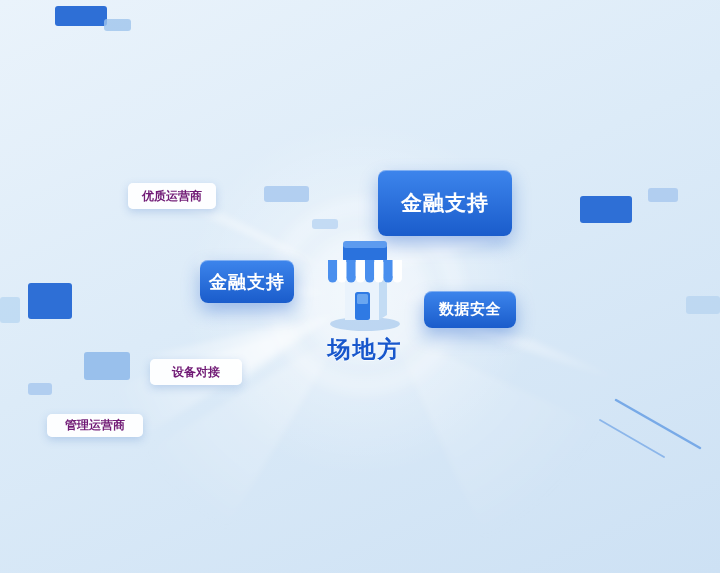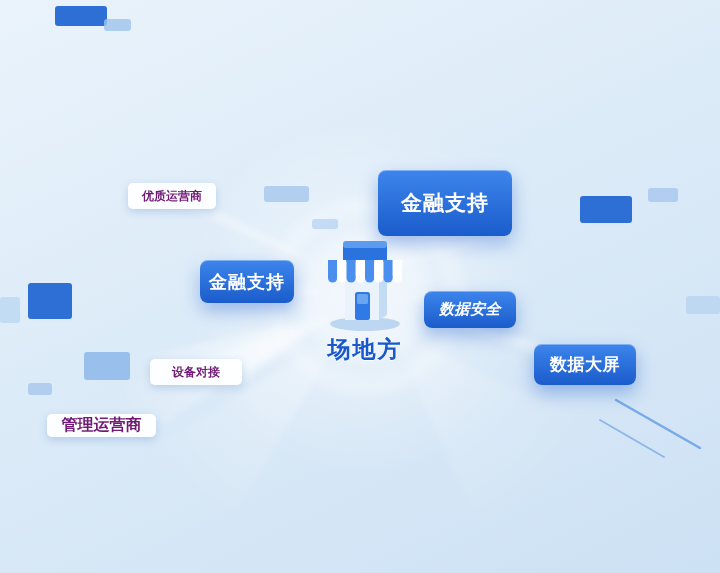--- a/index.html
+++ b/index.html
@@ -22,24 +22,24 @@
     box-shadow:0 8px 18px rgba(26,92,203,.38), inset 0 1px 0 rgba(255,255,255,.35);
   }
   .node.light{
     background:rgba(255,255,255,.93);
     color:#701a75;border-radius:5px;
     box-shadow:0 3px 9px rgba(80,130,200,.28);
   }
   #node-premium {left:128px;top:183px;width:88px; height:26px;font-size:12px;}
   #node-card    {left:378px;top:170px;width:134px;height:66px;font-size:21px;letter-spacing:1px;}
   #node-finance {left:200px;top:260px;width:94px;height:43px;font-size:18px;letter-spacing:1px;}
-  #node-security{left:424px;top:291px;width:92px; height:37px;font-size:15px;letter-spacing:.5px;font-style:italic;}
+  #node-security{left:424px;top:291px;width:92px; height:37px;font-size:15px;letter-spacing:.5px;}
   #node-screen  {left:534px;top:344px;width:102px;height:41px;font-size:17px;letter-spacing:.5px;}
   #node-device  {left:150px;top:359px;width:92px; height:26px;font-size:12px;}
-  #node-manage  {left:47px; top:414px;width:109px; height:23px;font-size:16px;}
+  #node-manage  {left:47px; top:414px;width:96px; height:23px;font-size:12px;}
   .center-wrap{position:absolute;left:305px;top:238px;width:120px;z-index:4;text-align:center;}
   .center-icon{display:block;margin:0 auto;}
   .center-label{
     margin-top:2px;font-size:23px;font-weight:700;color:#1857cc;letter-spacing:2px;
     text-shadow:0 1px 0 rgba(255,255,255,.7);
   }
 </style>
 </head>
 <body>
 
@@ -93,21 +93,20 @@
   <div class="deco" style="left:686px;top:296px;width:34px;height:18px;background:#b8d4f0;opacity:.8;"></div>
   <div class="deco" style="left:28px;top:283px;width:44px;height:36px;background:#2e6fd6;"></div>
   <div class="deco" style="left:0px;top:297px;width:20px;height:26px;background:#bcd8f2;opacity:.85;"></div>
   <div class="deco" style="left:84px;top:352px;width:46px;height:28px;background:#8db9ea;opacity:.85;"></div>
   <div class="deco" style="left:28px;top:383px;width:24px;height:12px;background:#a9c9ee;opacity:.85;"></div>
 
   <div class="node light" id="node-premium">优质运营商</div>
   <div class="node primary" id="node-card">金融支持</div>
   <div class="node primary" id="node-finance">金融支持</div>
   <div class="node primary" id="node-security">数据安全</div>
-  <div class="node primary" id="node-screen">数据大屏</div>
   <div class="node light" id="node-device">设备对接</div>
   <div class="node light" id="node-manage">管理运营商</div>
 
   <div class="center-wrap">
     <svg class="center-icon" width="92" height="94" viewBox="0 0 92 94">
 
       <ellipse cx="46" cy="86" rx="35" ry="7" fill="#7fb0e4" opacity="0.45"></ellipse>
 
       <rect x="24" y="6" width="44" height="18" rx="3" fill="#2a72dd"></rect>
       <rect x="24" y="3" width="44" height="7" rx="3" fill="#5d9bef"></rect>

